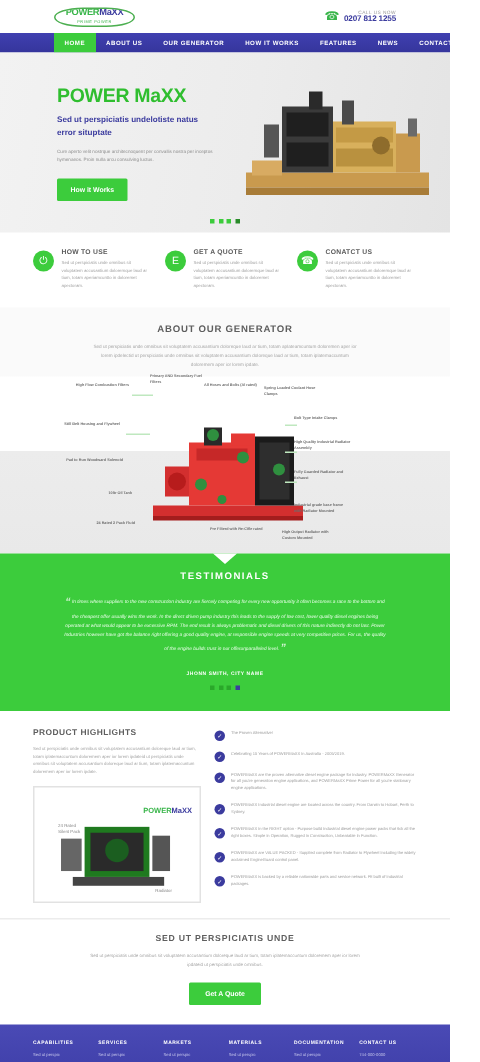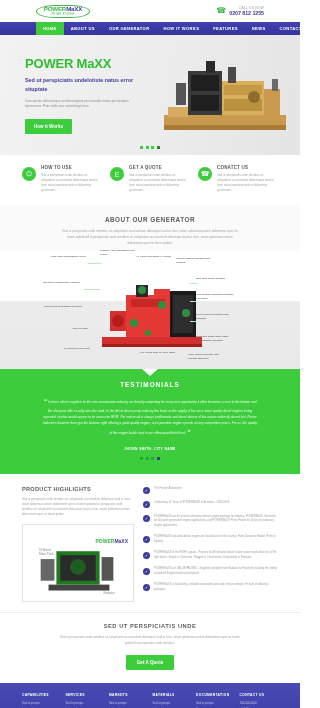--- a/index.html
+++ b/index.html
@@ -47,21 +47,21 @@
     font-size: 4.1px; color: #fff; letter-spacing: .35px; font-weight: bold;
     white-space: nowrap;
   }
   .nav-item.active { background: #3ccc3c; }
 
   
   .hero {
     height: 120px; background: linear-gradient(100deg,#f2f2f2 0%,#ececec 55%,#e4e4e4 100%);
     position: relative; display: flex; align-items: center;
   }
-  .hero-copy { padding-left: 25px; width: 135px; }
+  .hero-copy { padding-left: 38px; width: 135px; }
   .hero-h1 { font-size: 13px; color: #2fbe2f; font-weight: bold; letter-spacing: -.2px; }
   .hero-h2 { font-size: 5.4px; color: #3b3b9e; font-weight: bold; line-height: 1.55; margin-top: 5px; }
   .hero-p { font-size: 3.1px; color: #8d8d8d; line-height: 1.75; margin-top: 6px; width: 112px; }
   .hero-btn {
     margin-top: 9px; display: inline-block; background: #3ccc3c; color: #fff;
     font-size: 4.6px; font-weight: bold; padding: 5px 9px; border: none; border-radius: 1px;
     cursor: pointer;
   }
   .hero-img { position: absolute; right: 6px; top: 14px; width: 140px; height: 92px; }
   .hero-dots { position: absolute; bottom: 6px; left: 0; right: 0; display: flex; justify-content: center; gap: 2.5px; }

